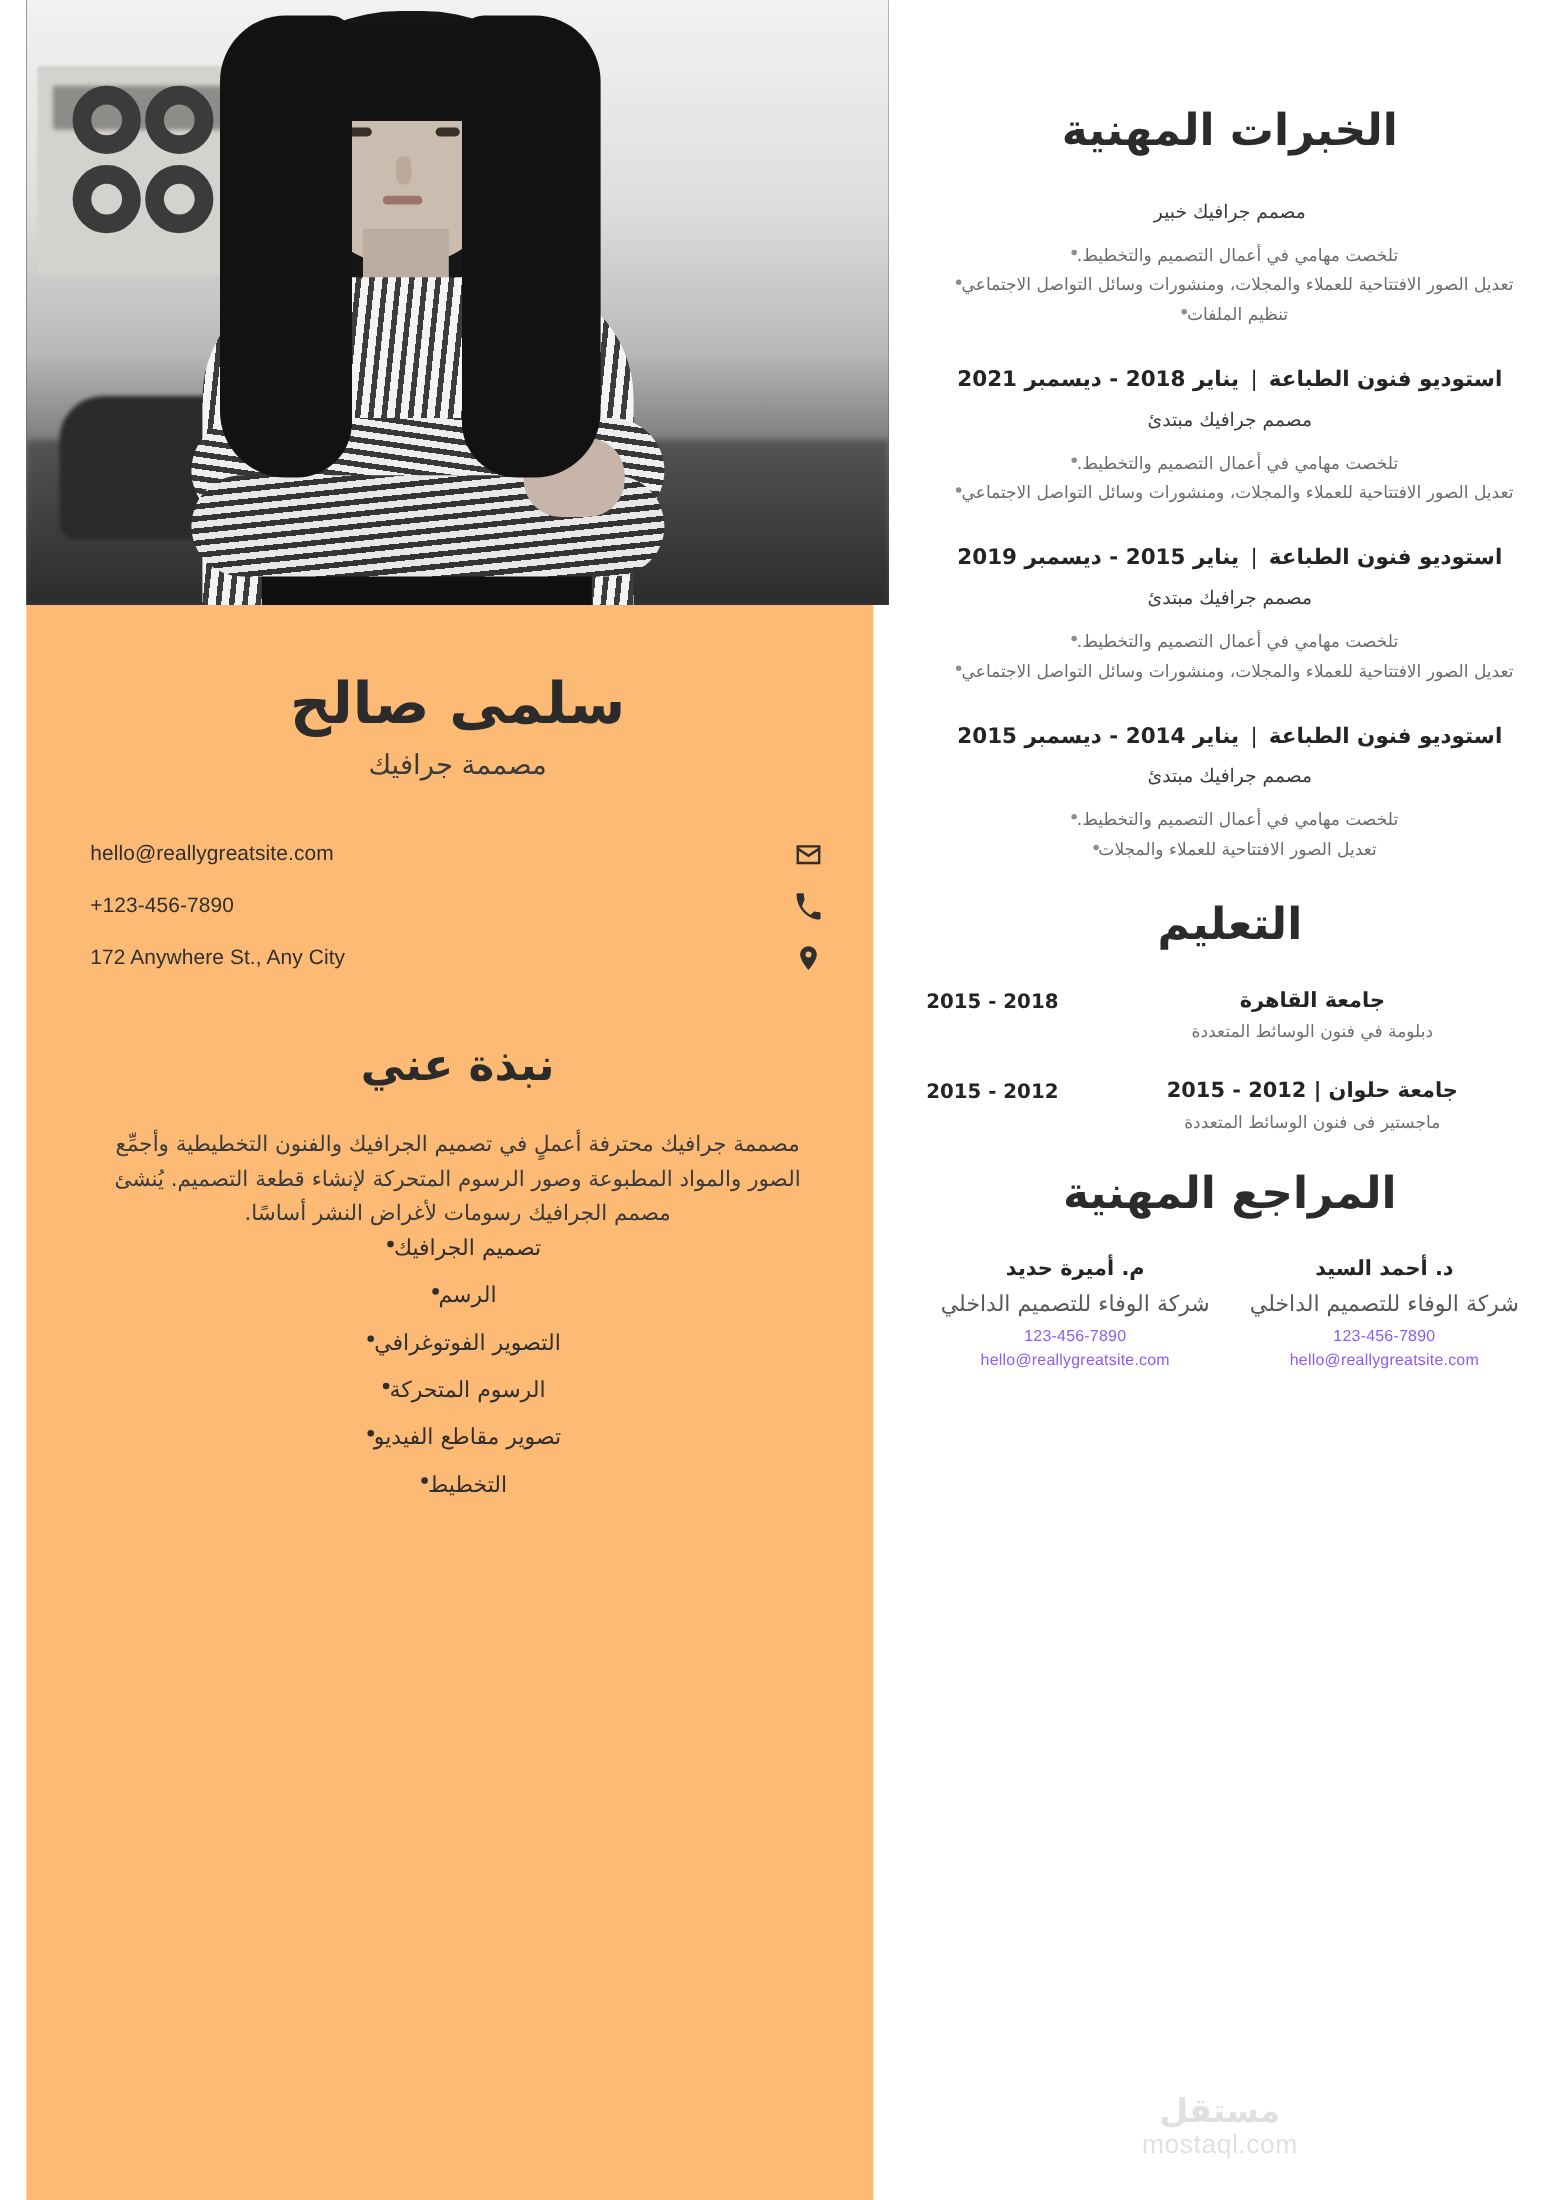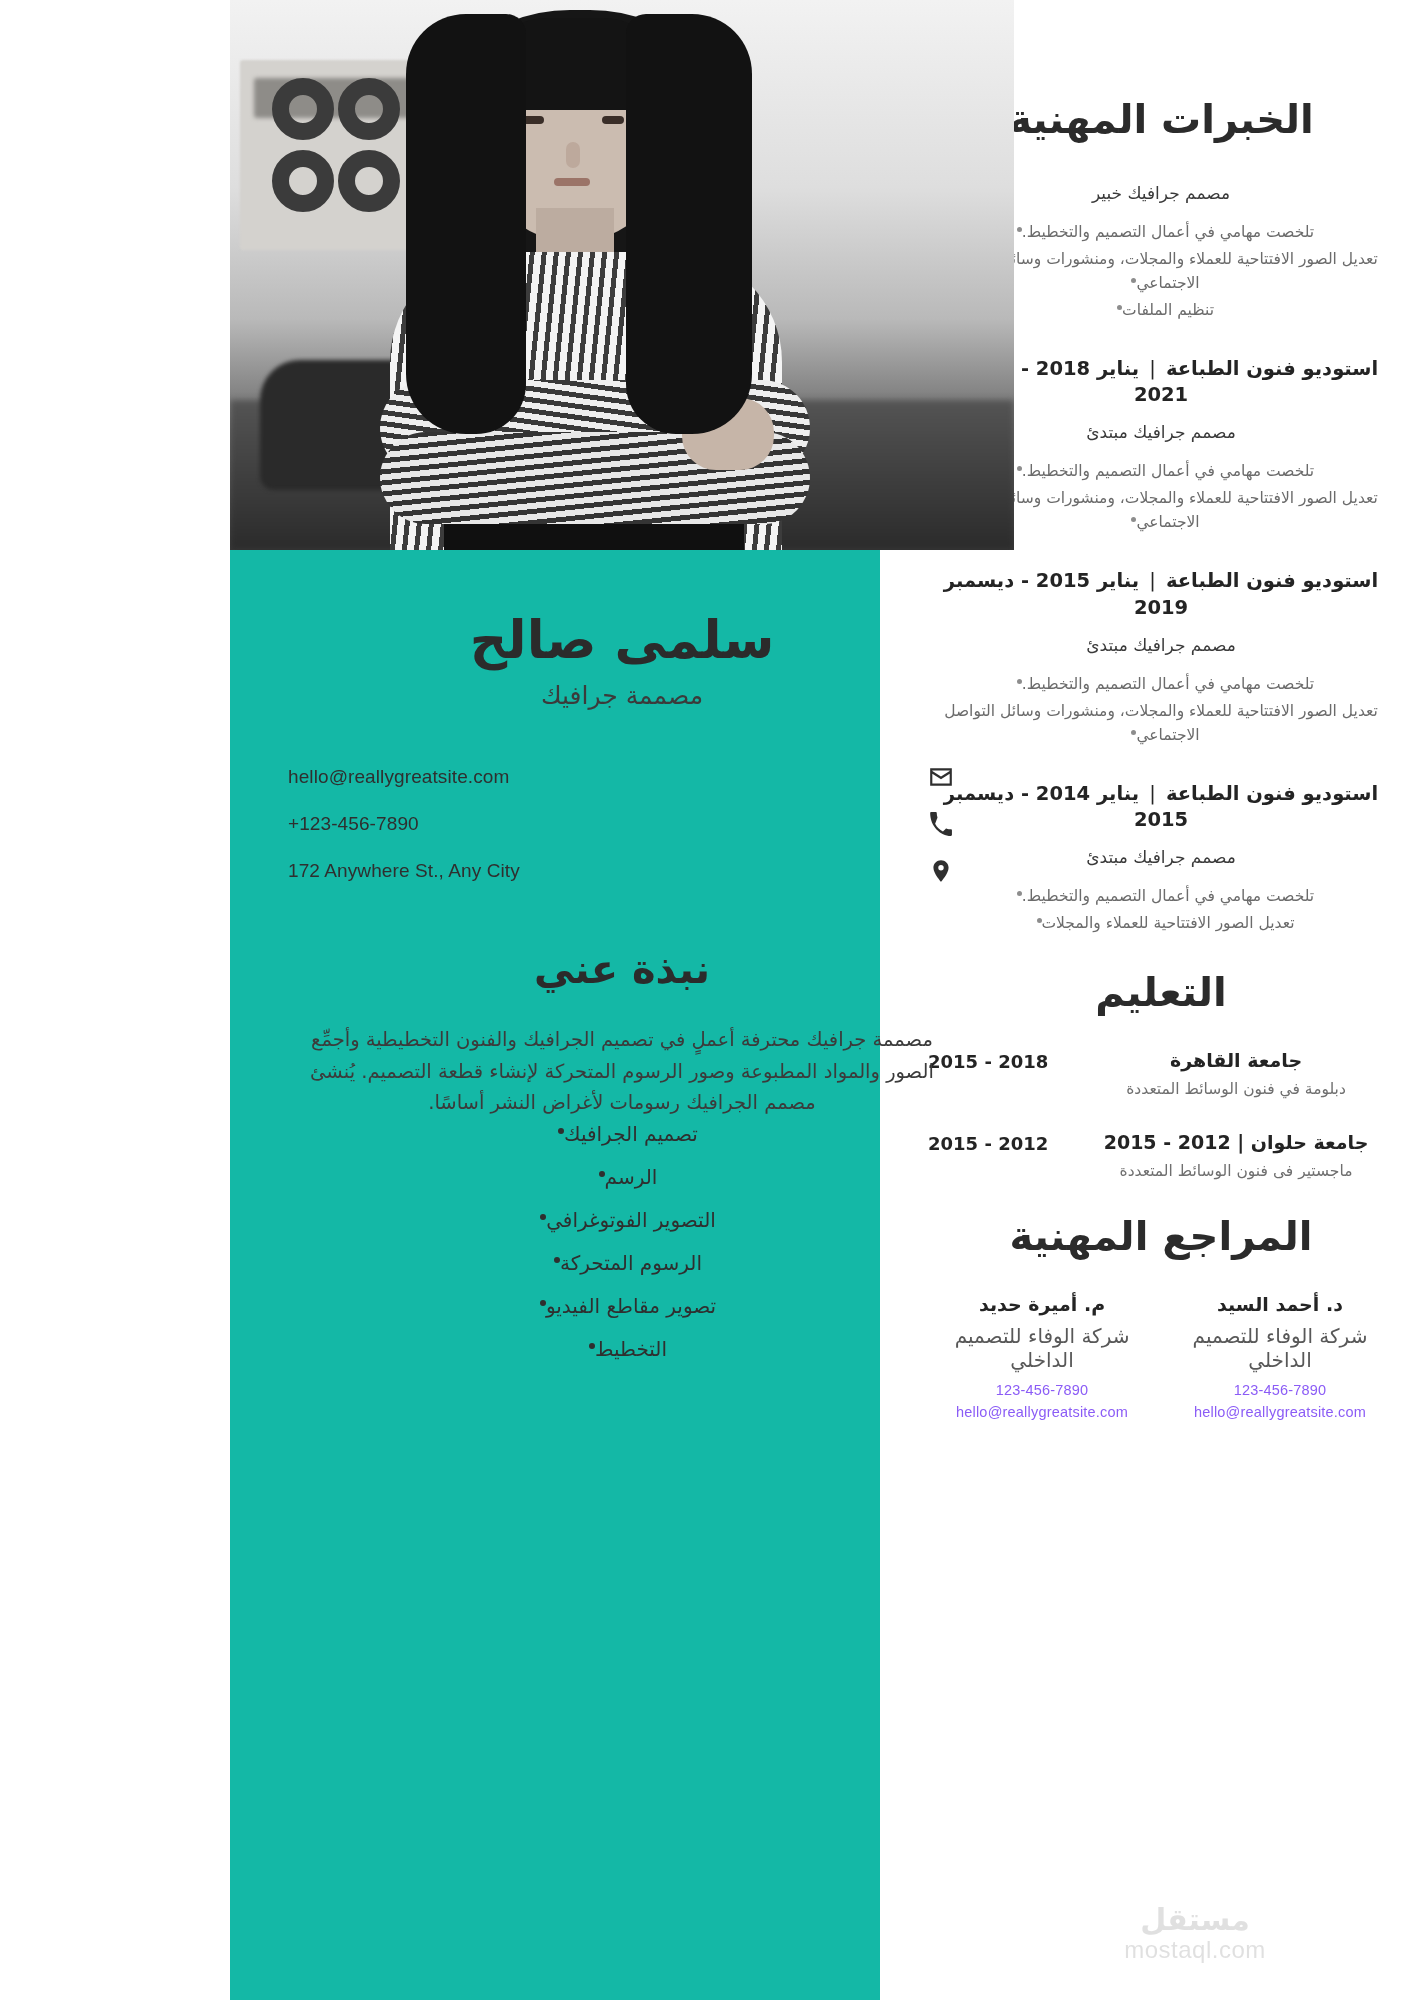--- a/index.html
+++ b/index.html
@@ -1,21 +1,21 @@
 <!DOCTYPE html>
 <html dir="rtl" lang="ar"><head>
 <meta charset="utf-8">
 <style>
   * { margin:0; padding:0; box-sizing:border-box; }
   html,body { width:1414px; height:2000px; }
   body {
     font-family:"DejaVu Sans","Liberation Sans",sans-serif;
     background:#ffffff; color:#2e2e2e; position:relative; overflow:hidden;
   }
-  .page { width:1184px; height:2000px; position:relative; display:flex;justify-content:space-between; }
+  .page { width:1390px; height:2000px; position:relative; display:flex;justify-content:space-between; }
 
   
   .left-col {
     width:630px; height:2000px; background:#ffffff;
     padding:96px 20px 0 48px; direction:rtl; position:relative;
   }
   .sec-title {
     font-size:40px; font-weight:700; color:#2b2b2b; letter-spacing:-.5px;
     text-align:center; margin-bottom:40px; line-height:1.15;
   }
@@ -55,21 +55,21 @@
   .refs { display:flex; gap:10px; margin-top:6px; }
   .ref { flex:1; text-align:center; }
   .ref-name { font-size:19px; font-weight:700; color:#242424; margin-bottom:9px; }
   .ref-company { font-size:20px; color:#585858; margin-bottom:10px; }
   .ref-phone, .ref-email {
     font-size:14.5px; color:#8b5cf6; direction:ltr; margin-bottom:6px;
     font-family:"Liberation Sans",sans-serif; letter-spacing:.2px;
   }
 
   
-  .right-col { width:784px; height:2000px; position:relative; background:#14b8a6; }
+  .right-col { width:784px; height:2000px; position:relative; background:#fdba74; }
 
   .photo-wrap {
     position:absolute; top:0; left:0; width:784px; height:550px; overflow:hidden;
     background:#1d1d1d;
   }
   .photo { position:absolute; inset:0; }
   
   .bg-office {
     position:absolute; inset:0;
     background:

